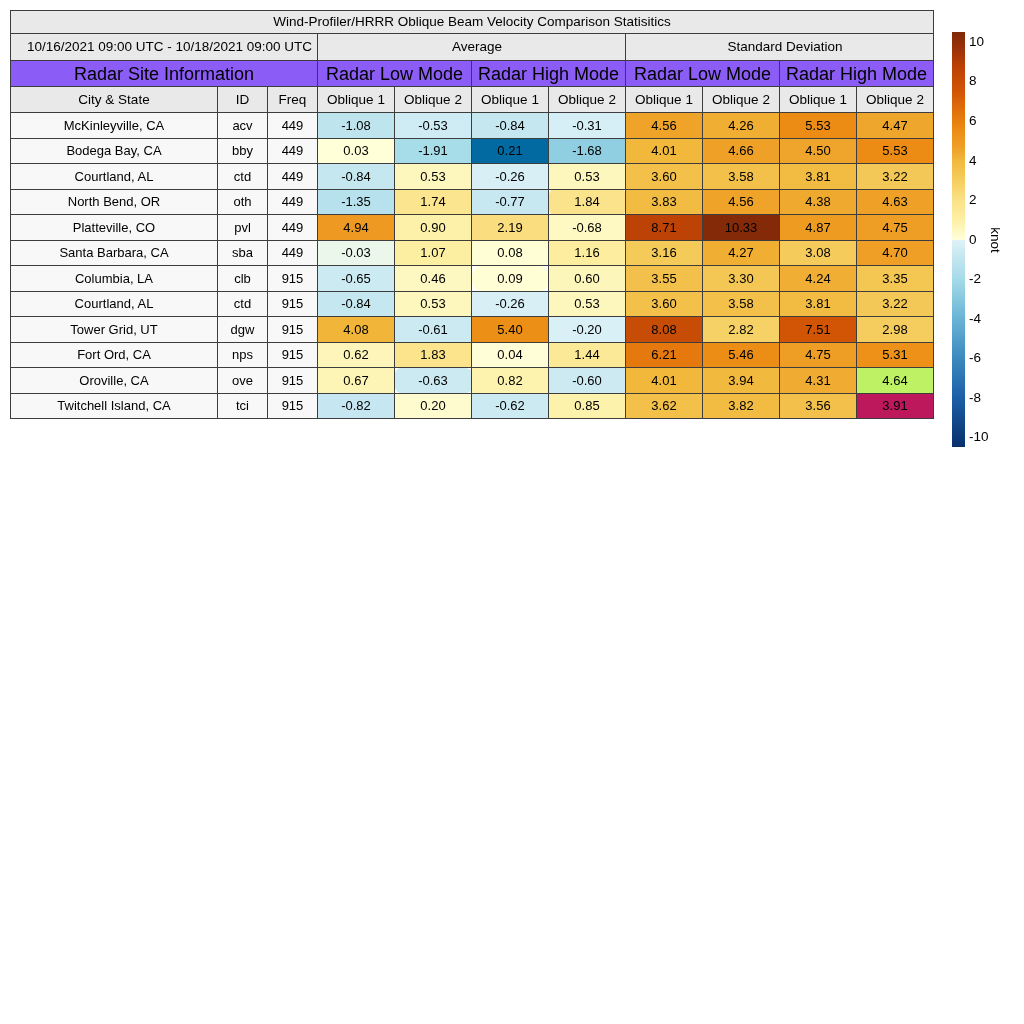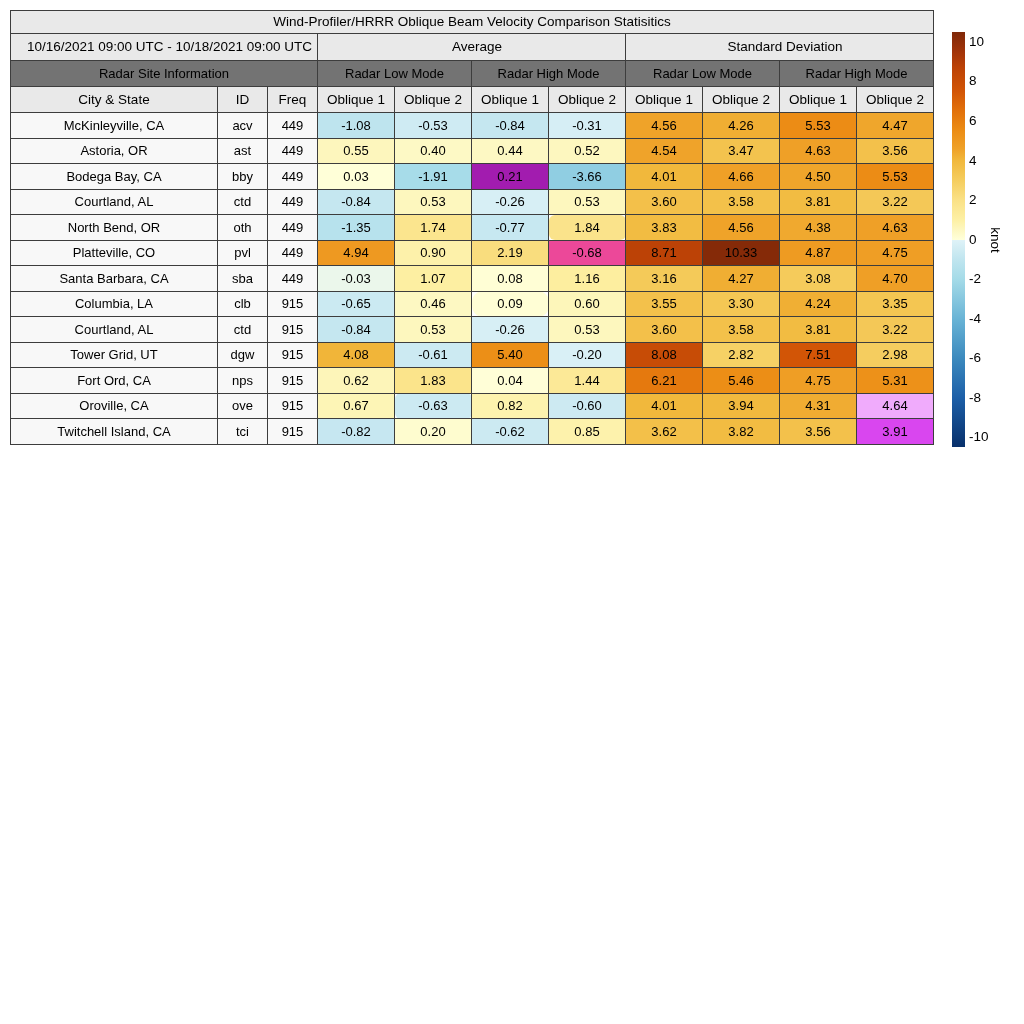--- a/index.html
+++ b/index.html
@@ -3,21 +3,21 @@
 <meta charset="utf-8">
 <style>
   html,body{margin:0;padding:0;background:#fff;}
   .canvas{position:relative;width:1024px;height:1024px;background:#ffffff;
           font-family:"Liberation Sans",sans-serif;color:#000;overflow:hidden;}
   table.stats{position:absolute;left:10px;top:10px;border-collapse:collapse;table-layout:fixed;}
   table.stats td{border:1px solid #3d3d3d;text-align:center;vertical-align:middle;
                  padding:0;font-size:13px;line-height:1;white-space:nowrap;overflow:hidden;}
   tr.title-row td{height:22px;background:#e9e9e9;font-size:13.5px;}
   tr.range-row td{height:26px;background:#e9e9e9;font-size:13.5px;padding-left:11px;}
-  tr.mode-row td{height:25px;background:#737373;font-size:13px;}
+  tr.mode-row td{height:25px;background:#8b5cf6;font-size:18px;}
   tr.cols-row td{height:25px;background:#e9e9e9;font-size:13.5px;}
   tbody tr{height:25.5px;}
   td.lbl{background:#f8f8f8;}
   .colorbar{position:absolute;left:952px;top:32px;width:60px;height:415px;}
   .cb-grad{position:absolute;left:0;top:0;width:13px;height:415px;}
   .cb-tick{position:absolute;left:17px;transform:translateY(-50%);font-size:13.5px;line-height:1;}
   .cb-label{position:absolute;left:36px;top:50%;transform:translateY(-50%);
             writing-mode:vertical-rl;font-size:13.5px;line-height:1;}
 </style>
 </head>
@@ -77,40 +77,27 @@
           <td style="background: rgb(190, 228, 238);">-1.08</td>
           <td style="background: rgb(207, 235, 243);">-0.53</td>
           <td style="background: rgb(197, 231, 240);">-0.84</td>
           <td style="background: rgb(214, 238, 245);">-0.31</td>
           <td style="background: rgb(239, 163, 41);">4.56</td>
           <td style="background: rgb(240, 174, 51);">4.26</td>
           <td style="background: rgb(236, 140, 21);">5.53</td>
           <td style="background: rgb(239, 166, 44);">4.47</td>
         </tr>
         <tr>
-          <td class="lbl">Astoria, OR</td>
-          <td class="lbl">ast</td>
-          <td class="lbl">449</td>
-          <td style="background: rgb(253, 246, 189);">0.55</td>
-          <td style="background: rgb(253, 249, 197);">0.40</td>
-          <td style="background: rgb(253, 248, 195);">0.44</td>
-          <td style="background: rgb(253, 247, 191);">0.52</td>
-          <td style="background: rgb(239, 163, 42);">4.54</td>
-          <td style="background: rgb(243, 195, 78);">3.47</td>
-          <td style="background: rgb(239, 160, 39);">4.63</td>
-          <td style="background: rgb(243, 193, 75);">3.56</td>
-        </tr>
-        <tr>
           <td class="lbl">Bodega Bay, CA</td>
           <td class="lbl">bby</td>
           <td class="lbl">449</td>
           <td style="background: rgb(255, 255, 216);">0.03</td>
           <td style="background: rgb(167, 220, 233);">-1.91</td>
-          <td style="background: #a21caf;">0.21</td>
-          <td style="background: rgb(144, 206, 226);">-3.66</td>
+          <td style="background: #0369a1;">0.21</td>
+          <td style="background: rgb(144, 206, 226);">-1.68</td>
           <td style="background: rgb(241, 184, 60);">4.01</td>
           <td style="background: rgb(239, 160, 39);">4.66</td>
           <td style="background: rgb(239, 165, 43);">4.50</td>
           <td style="background: rgb(236, 140, 21);">5.53</td>
         </tr>
         <tr>
           <td class="lbl">Courtland, AL</td>
           <td class="lbl">ctd</td>
           <td class="lbl">449</td>
           <td style="background: rgb(197, 231, 240);">-0.84</td>
@@ -135,21 +122,21 @@
           <td style="background: rgb(240, 169, 47);">4.38</td>
           <td style="background: rgb(239, 160, 39);">4.63</td>
         </tr>
         <tr>
           <td class="lbl">Platteville, CO</td>
           <td class="lbl">pvl</td>
           <td class="lbl">449</td>
           <td style="background: rgb(238, 153, 33);">4.94</td>
           <td style="background: rgb(253, 241, 170);">0.90</td>
           <td style="background: rgb(249, 221, 126);">2.19</td>
-          <td style="background: #ec4899; margin-top: 15px;">-0.68</td>
+          <td style="background: #fef9c3; margin-top: 15px;">-0.68</td>
           <td style="background: rgb(188, 66, 6);">8.71</td>
           <td style="background: rgb(133, 42, 8);">10.33</td>
           <td style="background: rgb(238, 155, 34);">4.87</td>
           <td style="background: rgb(239, 158, 37);">4.75</td>
         </tr>
         <tr>
           <td class="lbl">Santa Barbara, CA</td>
           <td class="lbl">sba</td>
           <td class="lbl">449</td>
           <td style="background: rgb(235, 247, 235);">-0.03</td>
@@ -217,34 +204,34 @@
           <td class="lbl">Oroville, CA</td>
           <td class="lbl">ove</td>
           <td class="lbl">915</td>
           <td style="background: rgb(253, 245, 182);">0.67</td>
           <td style="background: rgb(204, 234, 242); border-radius: 6px;">-0.63</td>
           <td style="background: rgb(253, 243, 174);">0.82</td>
           <td style="background: rgb(205, 234, 242);">-0.60</td>
           <td style="background: rgb(241, 184, 60);">4.01</td>
           <td style="background: rgb(241, 185, 62);">3.94</td>
           <td style="background: rgb(240, 172, 50);">4.31</td>
-          <td style="background: #f0abfc; text-align: center;">4.64</td>
+          <td style="background: #bef264; text-align: center;">4.64</td>
         </tr>
         <tr>
           <td class="lbl">Twitchell Island, CA</td>
           <td class="lbl">tci</td>
           <td class="lbl">915</td>
           <td style="background: rgb(198, 231, 241);">-0.82</td>
           <td style="background: rgb(254, 252, 207);">0.20</td>
           <td style="background: rgb(204, 234, 242);">-0.62</td>
           <td style="background: rgb(253, 242, 172);">0.85</td>
           <td style="background: rgb(243, 192, 73);">3.62</td>
           <td style="background: rgb(242, 188, 66);">3.82</td>
           <td style="background: rgb(243, 193, 75);">3.56</td>
-          <td style="background: #d946ef;">3.91</td>
+          <td style="background: #be185d;">3.91</td>
         </tr>
       </tbody>
   </table>
 
   <div class="colorbar">
     <div class="cb-grad" id="cb-grad" style="background: linear-gradient(rgb(127, 40, 8) 0%, rgb(162, 52, 9) 4.76%, rgb(188, 66, 6) 8.57%, rgb(210, 85, 6) 14.29%, rgb(226, 113, 11) 19.05%, rgb(236, 141, 21) 23.81%, rgb(239, 161, 40) 28.1%, rgb(241, 184, 60) 30.95%, rgb(245, 205, 94) 35.71%, rgb(250, 225, 134) 40.48%, rgb(253, 240, 164) 45.24%, rgb(253, 247, 192) 47.62%, rgb(255, 255, 217) 50%, rgb(222, 242, 247) 50.24%, rgb(192, 229, 239) 54.76%, rgb(165, 219, 232) 59.52%, rgb(105, 180, 214) 69.05%, rgb(60, 138, 190) 78.57%, rgb(28, 95, 168) 88.1%, rgb(8, 48, 107) 100%);"></div>
     <div id="cb-ticks">
         <div class="cb-tick" style="top: 9.9px;">10</div>
         <div class="cb-tick" style="top: 49.4px;">8</div>
         <div class="cb-tick" style="top: 88.9px;">6</div>

